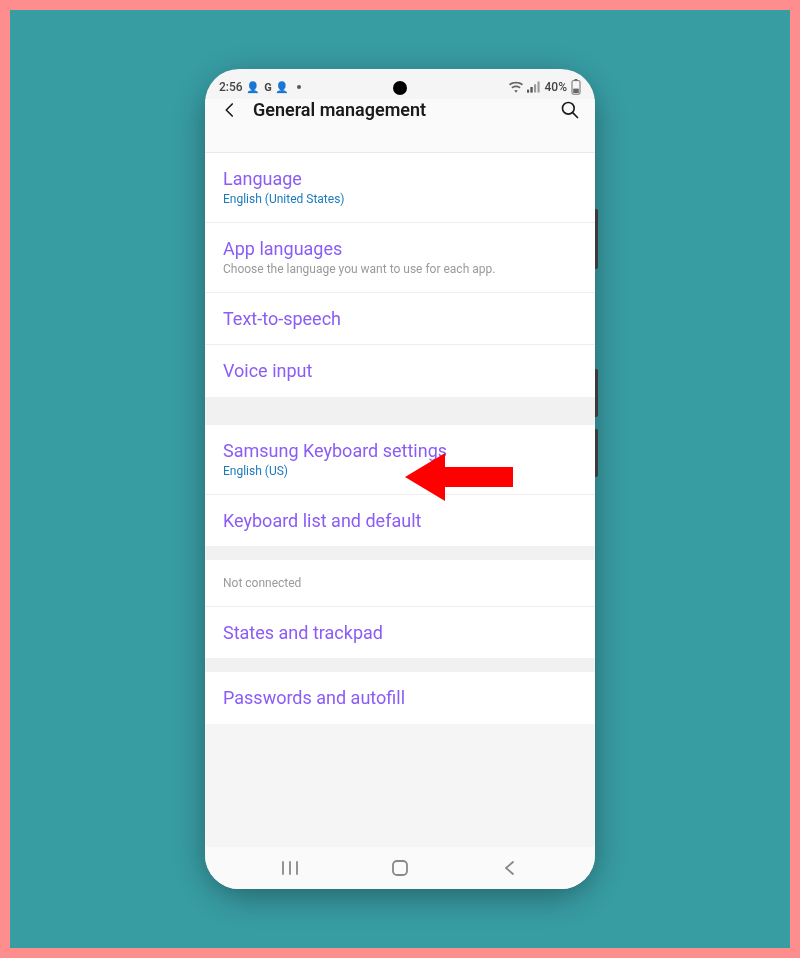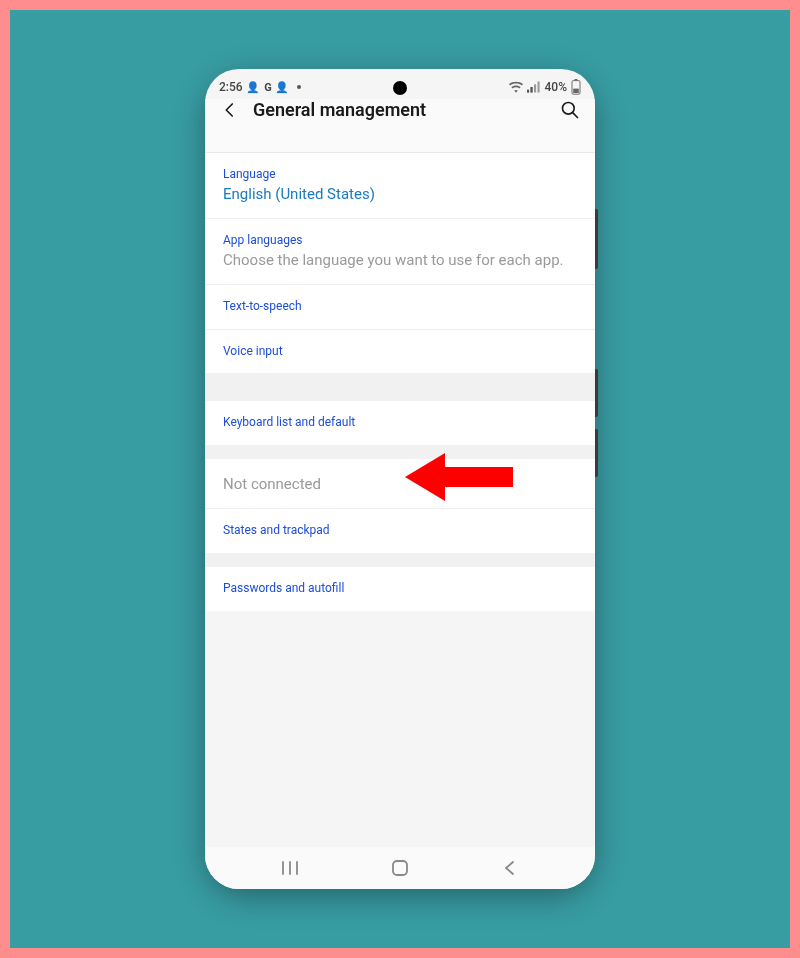--- a/index.html
+++ b/index.html
@@ -102,26 +102,26 @@
       height: 14px;
       background: #f1f1f1;
     }
     .item {
       padding: 14px 18px;
       border-bottom: 1px solid #eeeeee;
       cursor: pointer;
     }
     .item:last-child { border-bottom: none; }
     .item-title {
+      font-size: 18px;
+      color: #8b5cf6;
+      line-height: 1.3;
+    }
+    .item-sub {
       font-size: 12px;
-      color: #1d4ed8;
-      line-height: 1.3;
-    }
-    .item-sub {
-      font-size: 15px;
       color: #9a9a9a;
       margin-top: 2px;
       line-height: 1.3;
     }
     .item-sub.link { color: #1a7bbd; }
     
     .arrow-annotation {
       position: absolute;
       top: 296px;
       left: 200px;
@@ -219,20 +219,24 @@
         <div class="item">
           <div class="item-title">Voice input</div>
         </div>
       </div>
       <div class="gap"></div>
 
       <div class="gap"></div>
 
       <div class="group">
         <div class="item">
+          <div class="item-title">Samsung Keyboard settings</div>
+          <div class="item-sub link">English (US)</div>
+        </div>
+        <div class="item">
           <div class="item-title">Keyboard list and default</div>
         </div>
       </div>
       <div class="gap"></div>
 
       <div class="group">
         <div class="item">
           <div class="item-sub">Not connected</div>
         </div>
         <div class="item">

